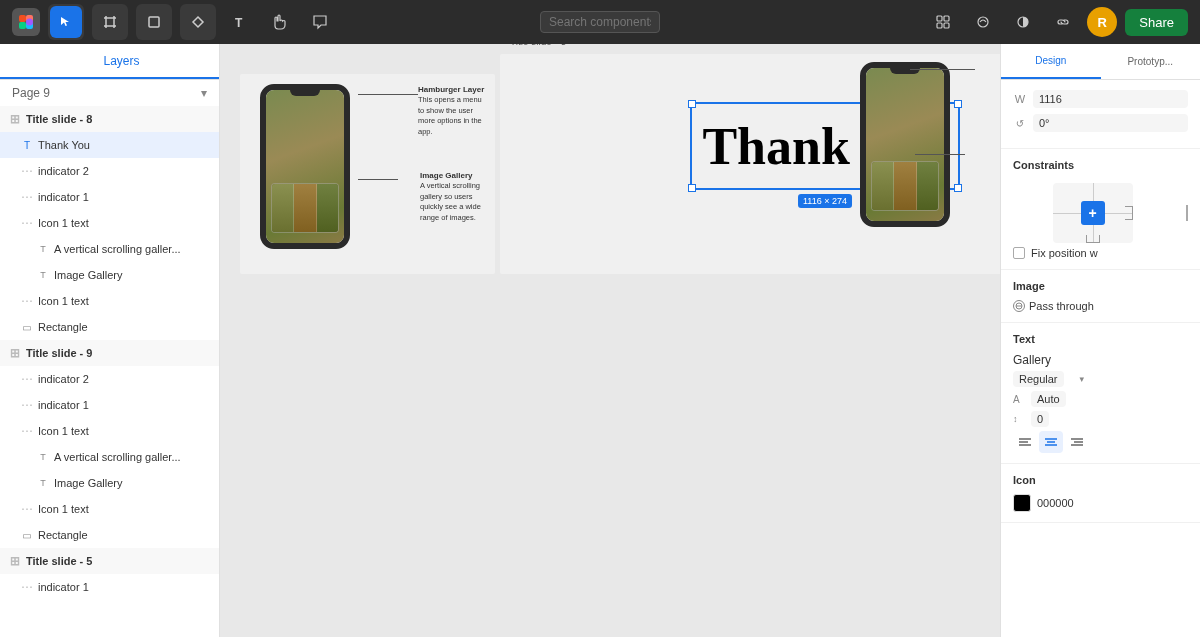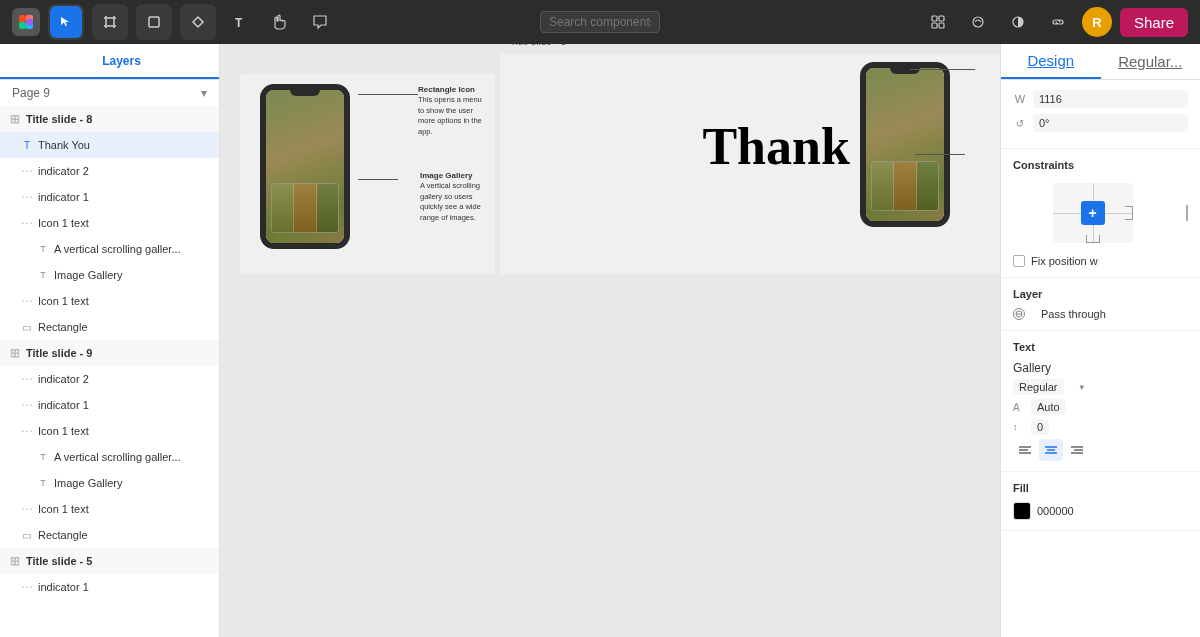--- a/index.html
+++ b/index.html
@@ -56,26 +56,26 @@
     }
 
     .avatar {
       width: 30px; height: 30px;
       background: #e8a000;
       border-radius: 50%;
       display: flex; align-items: center; justify-content: center;
       color: white; font-weight: bold; font-size: 13px;
     }
     .share-btn {
-      background: #be185d;
+      background: #15803d;
       color: white;
       border: none;
       border-radius: 6px;
       padding: 6px 14px;
-      font-size: 15px;
+      font-size: 13px;
       cursor: pointer;
       font-weight: 500;
     }
 
     
     .main-layout {
       display: flex;
       height: calc(637px - 44px);
     }
 
@@ -95,21 +95,21 @@
       height: 36px;
     }
     .panel-tab {
       flex: 1;
       display: flex; align-items: center; justify-content: center;
       font-size: 12px;
       color: #666;
       cursor: pointer;
       border-bottom: 2px solid transparent;
     }
-    .panel-tab.active { color: #1a73e8; border-bottom: 2px solid #1a73e8; font-weight: 700; padding-left: 24px; }
+    .panel-tab.active { color: #1a73e8; border-bottom: 2px solid #1a73e8; font-weight: 400; padding-left: 24px; }
 
     .panel-header {
       display: flex; align-items: center; justify-content: space-between;
       padding: 6px 12px;
       font-size: 12px; color: #666;
     }
 
     .layers-list { overflow-y: auto; flex: 1; }
 
     .layer-item {
@@ -149,23 +149,22 @@
     }
 
     .right-tabs {
       display: flex;
       border-bottom: 1px solid #e0e0e0;
       height: 36px;
     }
     .right-tab {
       flex: 1;
       display: flex; align-items: center; justify-content: center;
-      font-size: 15px; color: #666;
+      font-size: 10px; color: #666;
       cursor: pointer;
-      text-decoration: underline;
     }
     .right-tab.active { color: #1a73e8; border-bottom: 2px solid #1a73e8; font-weight: 500; }
 
     .right-section {
       padding: 10px 12px;
       border-bottom: 1px solid #f0f0f0;
     }
     .right-section-title {
       font-size: 11px;
       font-weight: 600;
@@ -236,21 +235,21 @@
       font-size: 11px; color: #333;
     }
     .checkbox {
       width: 12px; height: 12px;
       border: 1px solid #aaa;
       border-radius: 2px;
       background: white;
     }
 
     .layer-row {
-      display: flex; align-items: center; gap: 16px;
+      display: flex; align-items: center; gap: 4px;
     }
     .layer-circle { width: 12px; height: 12px; border-radius: 50%; border: 1px solid #888; flex-shrink: 0; display: flex; align-items: center; justify-content: center; }
     .layer-value { font-size: 11px; color: #333; }
 
     .text-section .font-name { font-size: 12px; color: #333; margin-bottom: 4px; }
     .text-section .font-style-row {
       display: flex; align-items: center; gap: 16px; margin-bottom: 4px;
     }
     .font-style-badge {
       font-size: 11px; color: #333;
@@ -496,34 +495,43 @@
               <div style="flex:1;background:linear-gradient(180deg,#8a9050,#6a7030);border-right:1px solid rgba(255,255,255,0.2);"></div>
               <div style="flex:1;background:linear-gradient(180deg,#a08040,#806020);border-right:1px solid rgba(255,255,255,0.2);"></div>
               <div style="flex:1;background:linear-gradient(180deg,#708040,#506020);"></div>
             </div>
           </div>
         </div>
       </div>
 
       <div style="position:absolute; left:118px; top:20px; width:60px; height:1px; background:#555;"></div>
       <div style="position:absolute; left:178px; top:10px; font-size:7.5px; color:#333; line-height:1.4; width:70px;">
-        <div style="font-weight:bold; font-size:8px;">Rectangle Icon</div>
+        <div style="font-weight:bold; font-size:8px;">Hamburger Layer</div>
         <div>This opens a menu to show the user more options in the app.</div>
       </div>
 
       <div style="position:absolute; left:118px; top:105px; width:40px; height:1px; background:#555;"></div>
       <div style="position:absolute; right:5px; top:96px; font-size:7.5px; color:#333; line-height:1.4; width:70px;">
         <div style="font-weight:bold; font-size:8px;">Image Gallery</div>
         <div>A vertical scrolling gallery so users quickly see a wide range of images.</div>
       </div>
     </div>
 
     <div style="position:absolute; left:280px; top:10px; width:620px; height:220px; background:#f0f0f0; border-radius:2px;">
       <div style="position:absolute; left:10px; top:-18px; font-size:10px; color:#555; font-weight:500;">Title slide - 8</div>
 
+      <div style="position:absolute; left:190px; top:48px; width:270px; height:88px; border:2px solid #1a73e8; pointer-events:none;">
+
+        <div style="width:8px;height:8px;background:white;border:1.5px solid #1a73e8;position:absolute;top:-4px;left:-4px;"></div>
+        <div style="width:8px;height:8px;background:white;border:1.5px solid #1a73e8;position:absolute;top:-4px;right:-4px;"></div>
+        <div style="width:8px;height:8px;background:white;border:1.5px solid #1a73e8;position:absolute;bottom:-4px;left:-4px;"></div>
+        <div style="width:8px;height:8px;background:white;border:1.5px solid #1a73e8;position:absolute;bottom:-4px;right:-4px;"></div>
+
+        <div style="position:absolute;bottom:-20px;left:50%;transform:translateX(-50%);background:#1a73e8;color:white;font-size:9px;padding:2px 5px;border-radius:3px;white-space:nowrap;">1116 × 274</div>
+      </div>
 
       <div style="position:absolute; left:190px; top:48px; width:270px; height:88px; display:flex; align-items:center; justify-content:center; overflow:hidden;">
         <span style="font-size:52px; font-weight:bold; color:#000; font-family:'Georgia', serif; white-space:nowrap;">Thank You</span>
       </div>
 
       <div style="position:absolute; left:360px; top:8px;">
         <div style="width:90px; height:165px; border:6px solid #2a2a2a; border-radius:14px; background:#fff; overflow:hidden; position:relative;">
           <div style="width:30px;height:6px;background:#2a2a2a;border-radius:0 0 6px 6px;position:absolute;top:0;left:50%;transform:translateX(-50%);"></div>
           <div style="width:100%;height:100%;background:linear-gradient(160deg,#7a8a50 0%,#9a8a55 40%,#6a7a35 80%,#8a7a45 100%);"></div>
           <div style="position:absolute;bottom:10px;left:5px;right:5px;height:50px;border:1px solid rgba(255,255,255,0.3);border-radius:4px;background:rgba(0,0,0,0.2);overflow:hidden;">
@@ -540,21 +548,21 @@
 
       <div style="position:absolute; right:155px; top:100px; width:50px; height:1px; background:#555;"></div>
 
     </div>
 
   </div>
 
   <div class="right-panel">
     <div class="right-tabs">
       <div class="right-tab active">Design</div>
-      <div class="right-tab">Regular...</div>
+      <div class="right-tab">Prototyp...</div>
     </div>
 
     <div class="right-section">
       <div class="prop-row">
         <span class="prop-label">W</span>
         <span class="prop-value">1116</span>
       </div>
       <div class="prop-row">
         <span class="prop-label" style="font-size:10px">↺</span>
         <span class="prop-value">0°</span>
@@ -568,28 +576,28 @@
           <div class="constraints-line-h"></div>
           <div class="constraints-line-v"></div>
           <div class="constraints-inner">+</div>
           <div class="constraints-end-right"></div>
           <div class="constraints-end-bottom"></div>
         </div>
         <div style="display:flex; flex-direction:column; gap:4px;">
           <div style="width:2px; height:16px; background:#aaa; margin-left:4px;"></div>
         </div>
       </div>
-      <div class="fix-position-row" style="margin-top:8px;align-items:flex-end;">
+      <div class="fix-position-row" style="align-items:flex-end;">
         <div class="checkbox"></div>
         <span>Fix position w</span>
       </div>
     </div>
 
     <div class="right-section">
-      <div class="right-section-title">Layer</div>
+      <div class="right-section-title">Image</div>
       <div class="layer-row">
         <div class="layer-circle">
           <svg width="8" height="8" viewBox="0 0 8 8">
               <circle cx="4" cy="4" r="3" fill="none" stroke="#888" stroke-width="1"></circle>
               <line x1="1" y1="4" x2="7" y2="4" stroke="#888" stroke-width="1"></line>
             </svg>
         </div>
         <span class="layer-value">Pass through</span>
       </div>
     </div>
@@ -628,21 +636,21 @@
           <svg width="12" height="10">
               <line x1="0" y1="2" x2="12" y2="2" stroke="#666" stroke-width="1.5"></line>
               <line x1="3" y1="5" x2="12" y2="5" stroke="#666" stroke-width="1.5"></line>
               <line x1="0" y1="8" x2="12" y2="8" stroke="#666" stroke-width="1.5"></line>
             </svg>
         </div>
       </div>
     </div>
 
     <div class="right-section">
-      <div class="right-section-title">Fill</div>
+      <div class="right-section-title">Icon</div>
       <div class="fill-row">
         <div class="fill-swatch" style="background:#000000;"></div>
         <span class="fill-code">000000</span>
       </div>
     </div>
 
   </div>
 </div>
 
 </body></html>

